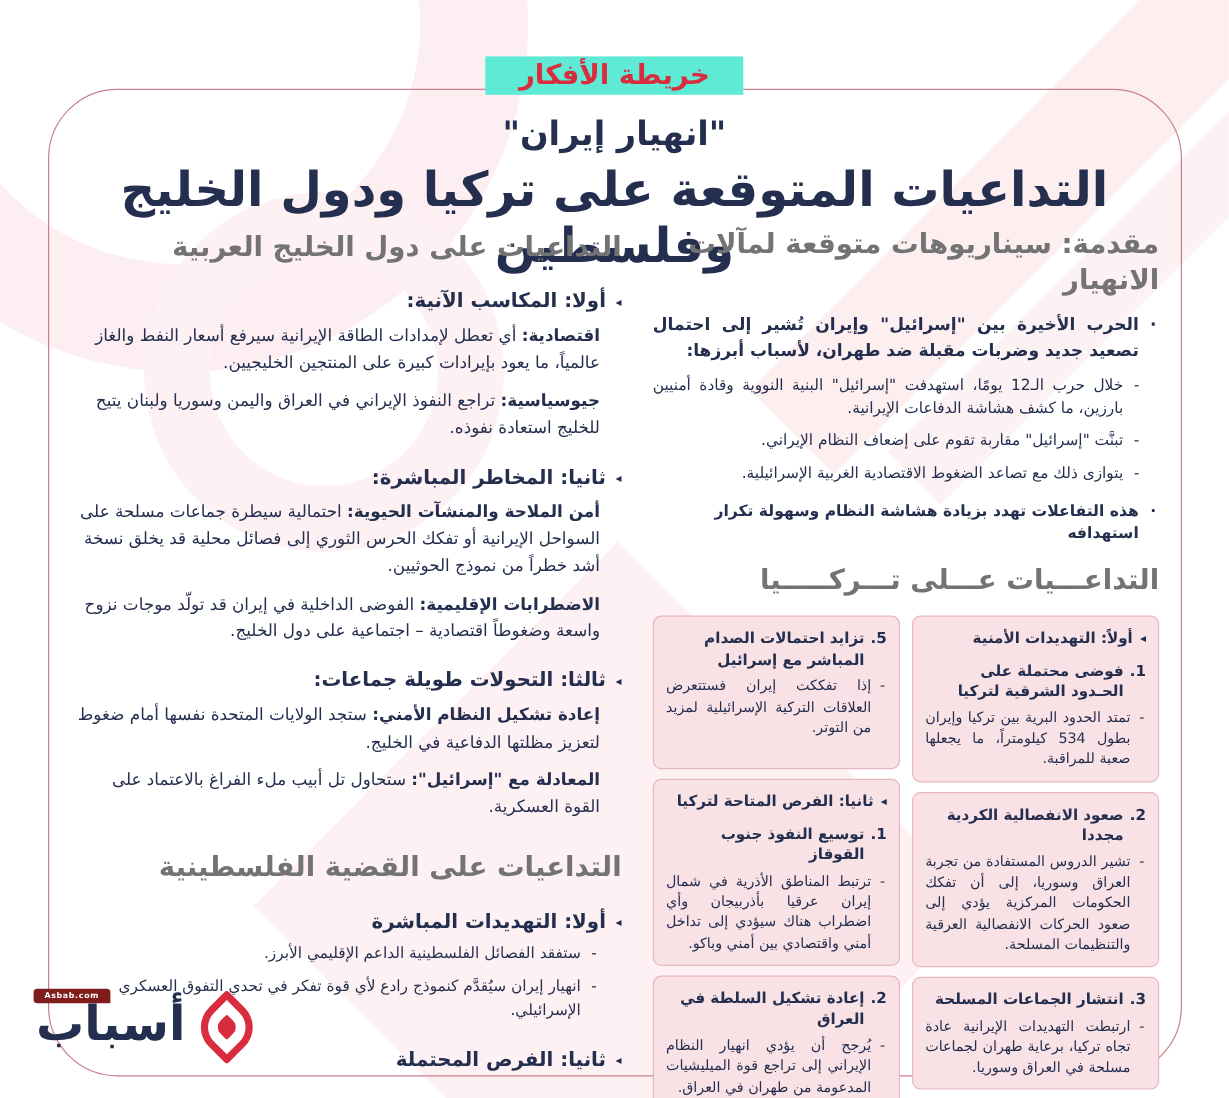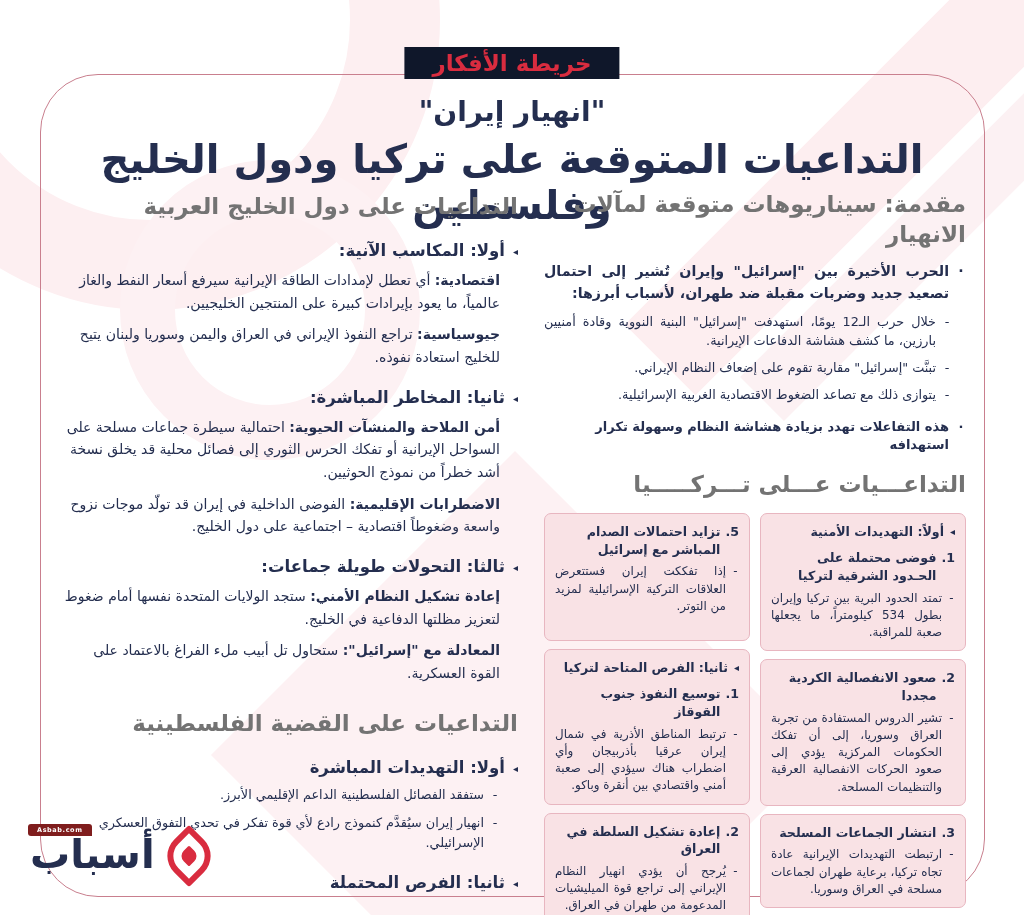--- a/index.html
+++ b/index.html
@@ -18,21 +18,21 @@
     transform:rotate(-45deg); left:540px; top:20px; }
   .deco-stripe2 { width:560px; height:62px; background:#fbe9ec; opacity:.65;
     transform:rotate(-45deg); left:680px; top:170px; }
   .deco-diamond { width:430px; height:430px; background:#fdf1f3;
     transform:rotate(45deg); left:300px; top:540px; }
   
   .frame { position:absolute; left:40px; top:74px; width:945px; height:823px;
     border:1.6px solid #c97f8e; border-radius:58px; z-index:1; }
   
   .tag { position:absolute; top:47px; left:50%; transform:translateX(-50%);
-    z-index:3; background:#0f172a; padding:3px 28px; color:#d92c3f;
+    z-index:3; background:#5eead4; padding:3px 28px; color:#d92c3f;
     font-weight:bold; font-size:23px; white-space:nowrap; }
   .title { position:absolute; left:0; width:100%; text-align:center; z-index:2;
     font-weight:bold; color:#242e4f; }
   .t1 { top:95px; font-size:28px; }
   .t2 { top:136px; font-size:40px; }
   h2.red { color:#737373; font-size:23px; font-weight:bold; line-height:1.3; }
   
   .col { position:absolute; z-index:2; }
   .col-left  { left:62px;  top:192px; width:456px; }
   .col-right { left:544px; top:190px; width:422px; }
@@ -185,21 +185,21 @@
         <div class="kicker">
           <span class="tri">◂</span>
           <span>ثانيا: الفرص المتاحة لتركيا</span>
         </div>
         <div class="btitle">
           <span>1.</span>
           <span>توسيع النفوذ جنوب القوقاز</span>
         </div>
         <div class="bbody">
           <span class="marker">-</span>
-          <span>ترتبط المناطق الأذرية في شمال إيران عرقيا بأذربيجان وأي اضطراب هناك سيؤدي إلى صعبة أمني واقتصادي بين أنقرة وباكو.</span>
+          <span>ترتبط المناطق الأذرية في شمال إيران عرقيا بأذربيجان وأي اضطراب هناك سيؤدي إلى تداخل أمني واقتصادي بين أمني وباكو.</span>
         </div>
       </div>
 
       <div class="pbox mh132">
         <div class="btitle">
           <span>2.</span>
           <span>إعادة تشكيل السلطة في العراق</span>
         </div>
         <div class="bbody">
           <span class="marker">-</span>

